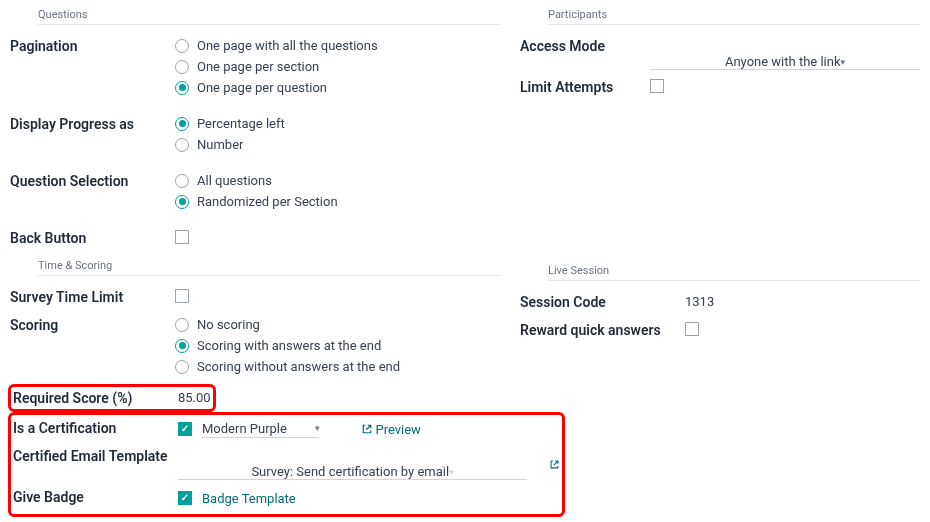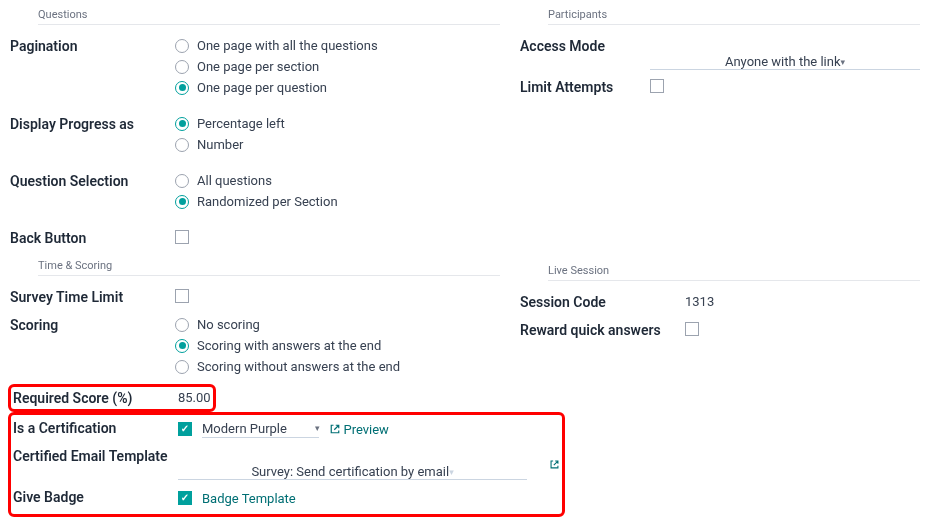--- a/index.html
+++ b/index.html
@@ -81,21 +81,21 @@
     .hl-red {
       border: 3px solid #ff0000;
       border-radius: 6px;
       margin-left: -2px;
     }
     .select-caret {
       font-size: 9px;
       color: #6b7280;
       cursor: pointer;
     }
-    .preview-link { color: #006f74; cursor: pointer; display: inline-flex; align-items: center; gap: 2px;}
+    .preview-link { color: #006f74; cursor: pointer; display: inline-flex; align-items: center; gap: 2px; margin-left: 32px;}
     .external-icon {
       display: inline-block;
       width: 12px; height: 12px;
     }
     .arrow-annotation {
       display: inline-block;
       width: 90px; height: 16px;
       position: relative;
       margin-left: 10px;
       vertical-align: middle;

